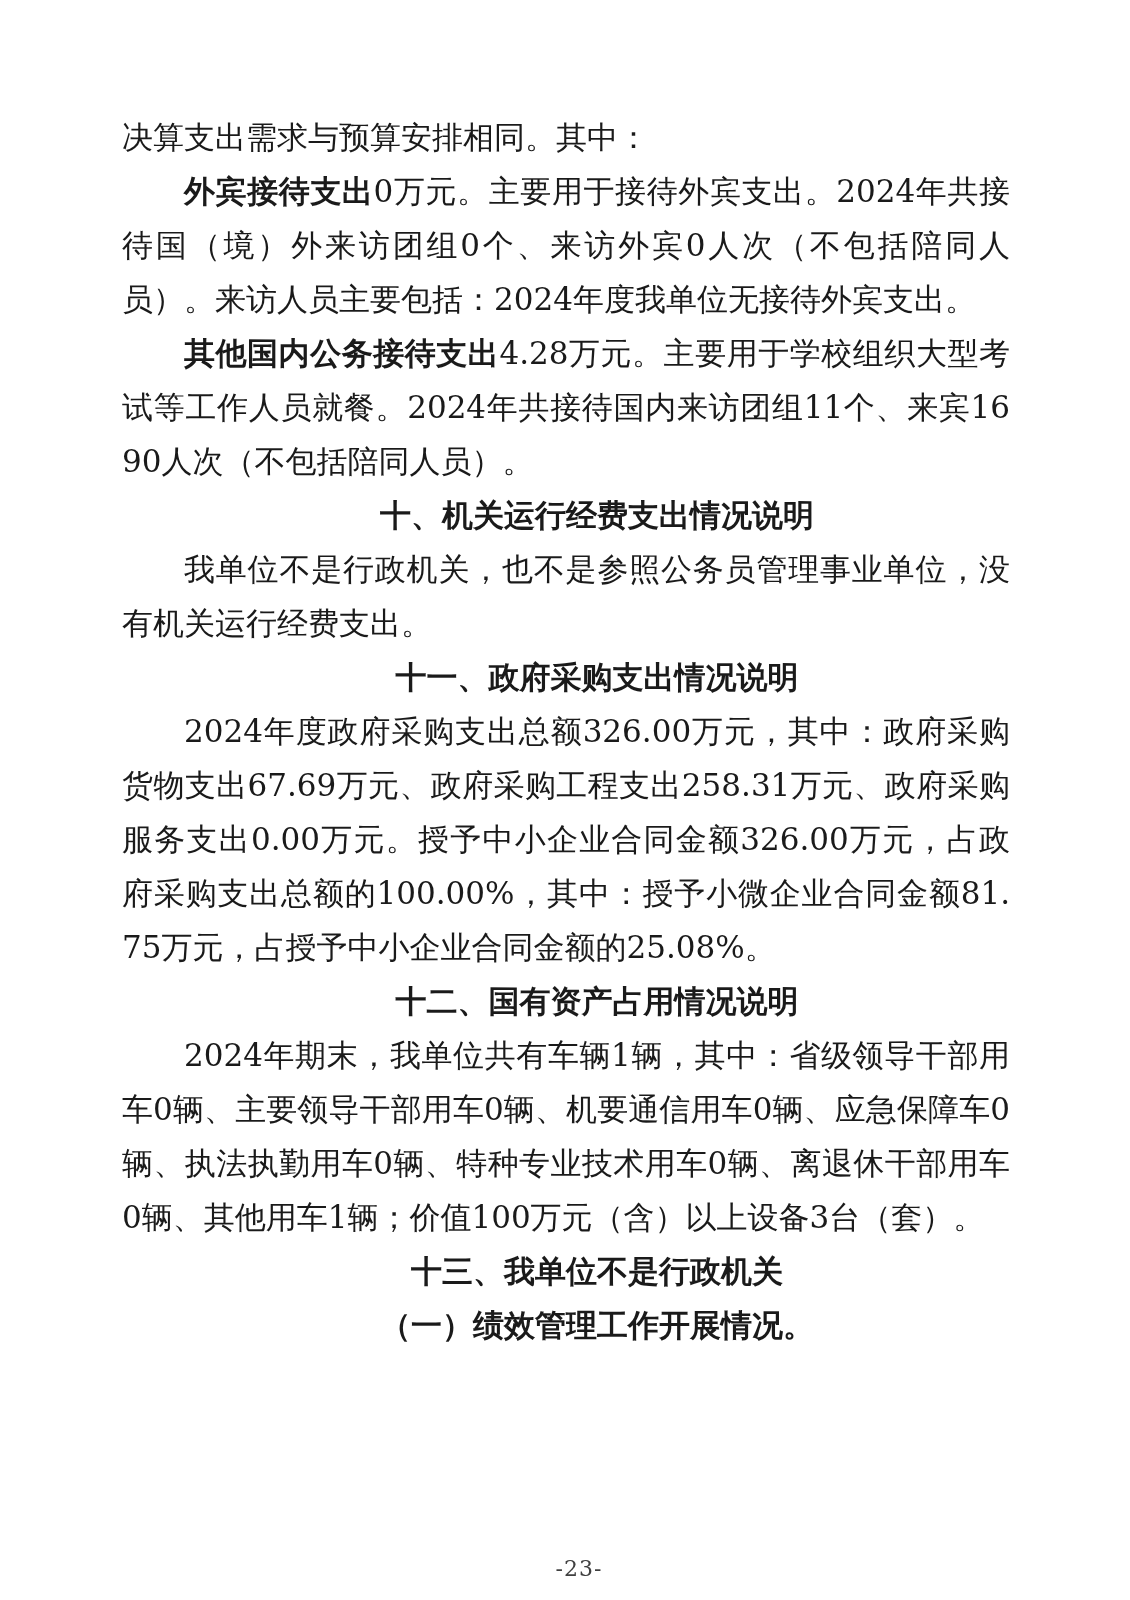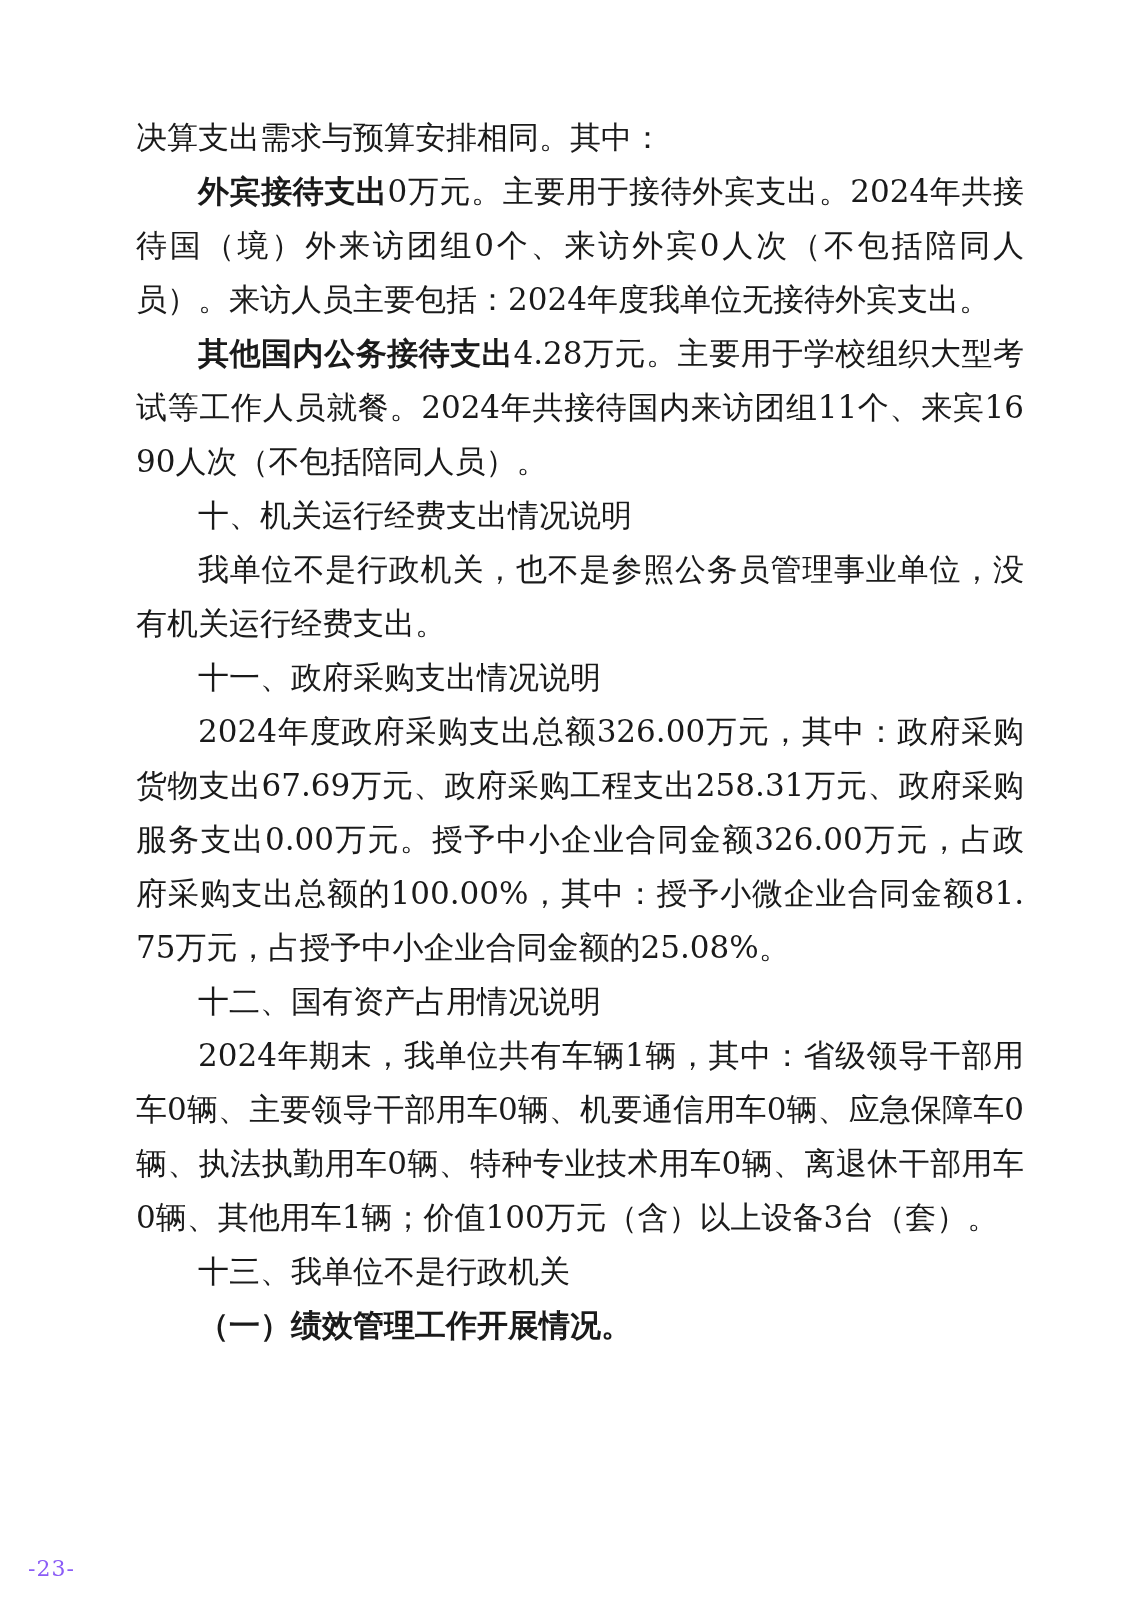--- a/index.html
+++ b/index.html
@@ -13,55 +13,55 @@
     height: 1600px;
     margin: 0 auto;
     background: #ffffff;
     color: #1a1a1a;
     font-family: "DejaVu Serif", "Liberation Serif", serif;
     font-size: 31px;
     overflow: hidden;
   }
   .content {
     position: absolute;
-    left: 136px;
+    left: 122px;
     top: 110px;
     width: 888px;
   }
   .line, .para, .heading, .subheading {
     margin: 0;
     line-height: 54px;
     text-align: justify;
     text-justify: inter-character;
     word-break: break-all;
   }
   .para, .heading, .subheading {
     text-indent: 2em;
   }
   .para b {
     font-weight: bold;
     margin-top: 16px;
   }
   .heading {
     font-family: "DejaVu Sans", "Liberation Sans", sans-serif;
-    font-weight: normal;
-    text-align: left;
+    font-weight: bold;
+    text-align: center;
   }
   .subheading {
     font-weight: bold;
-    text-align: left;
+    text-align: center;
   }
   .footer {
     position: absolute;
     left: 0;
     right: 0;
     top: 1556px;
-    text-align: left;
+    text-align: center;
     font-size: 22px;
-    color: #8b5cf6;
+    color: #404040;
     letter-spacing: 1px;
     padding-left: 28px;
   }
 </style>
 </head>
 <body>
 
 <div class="page">
   <div class="content">
 

